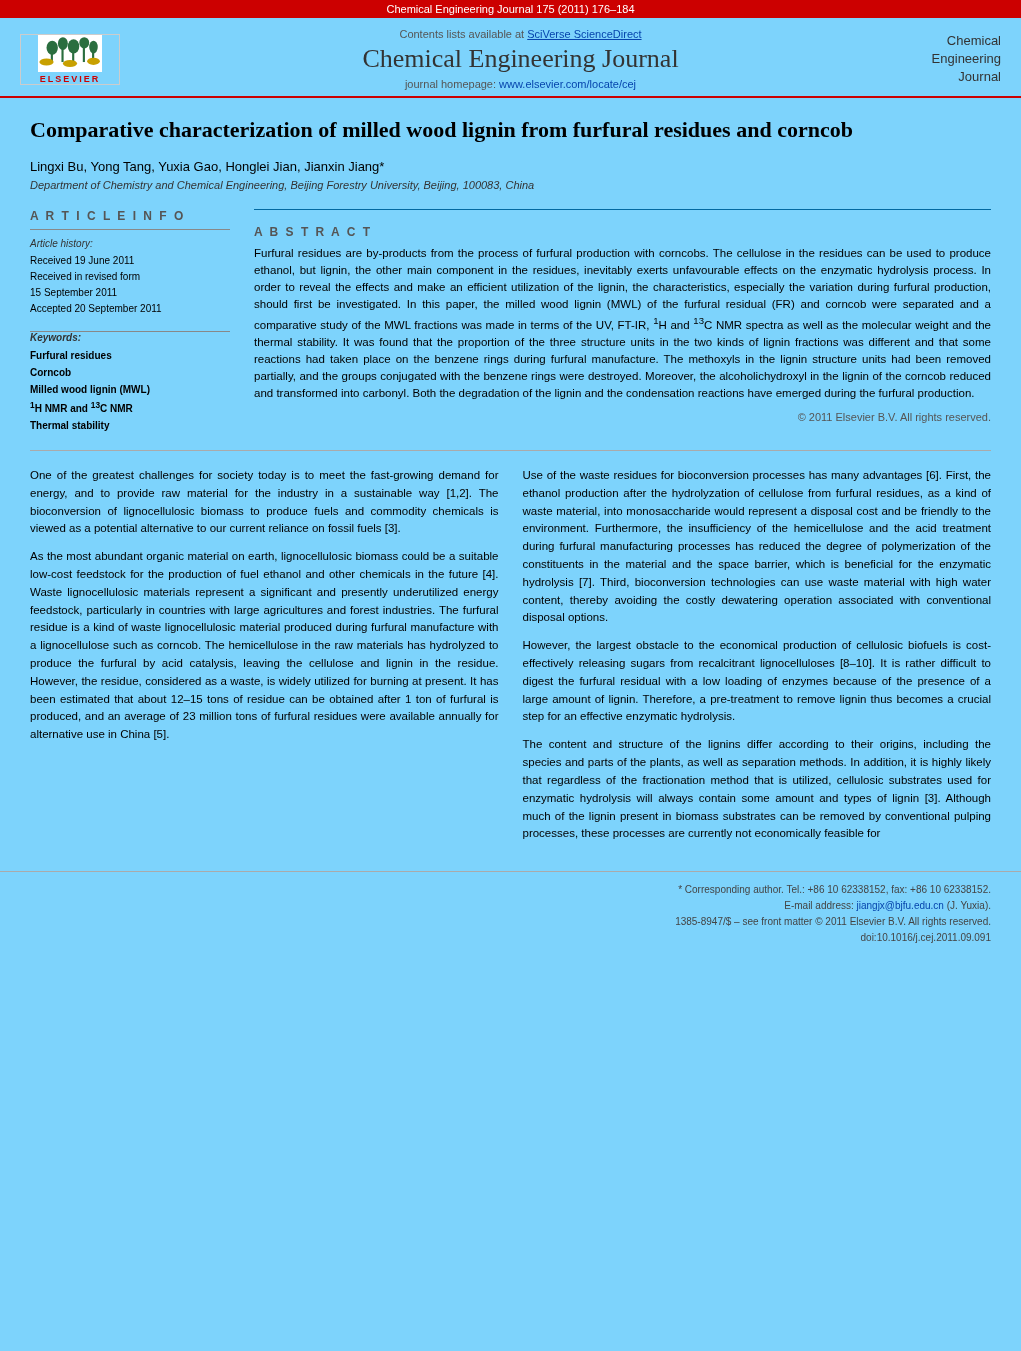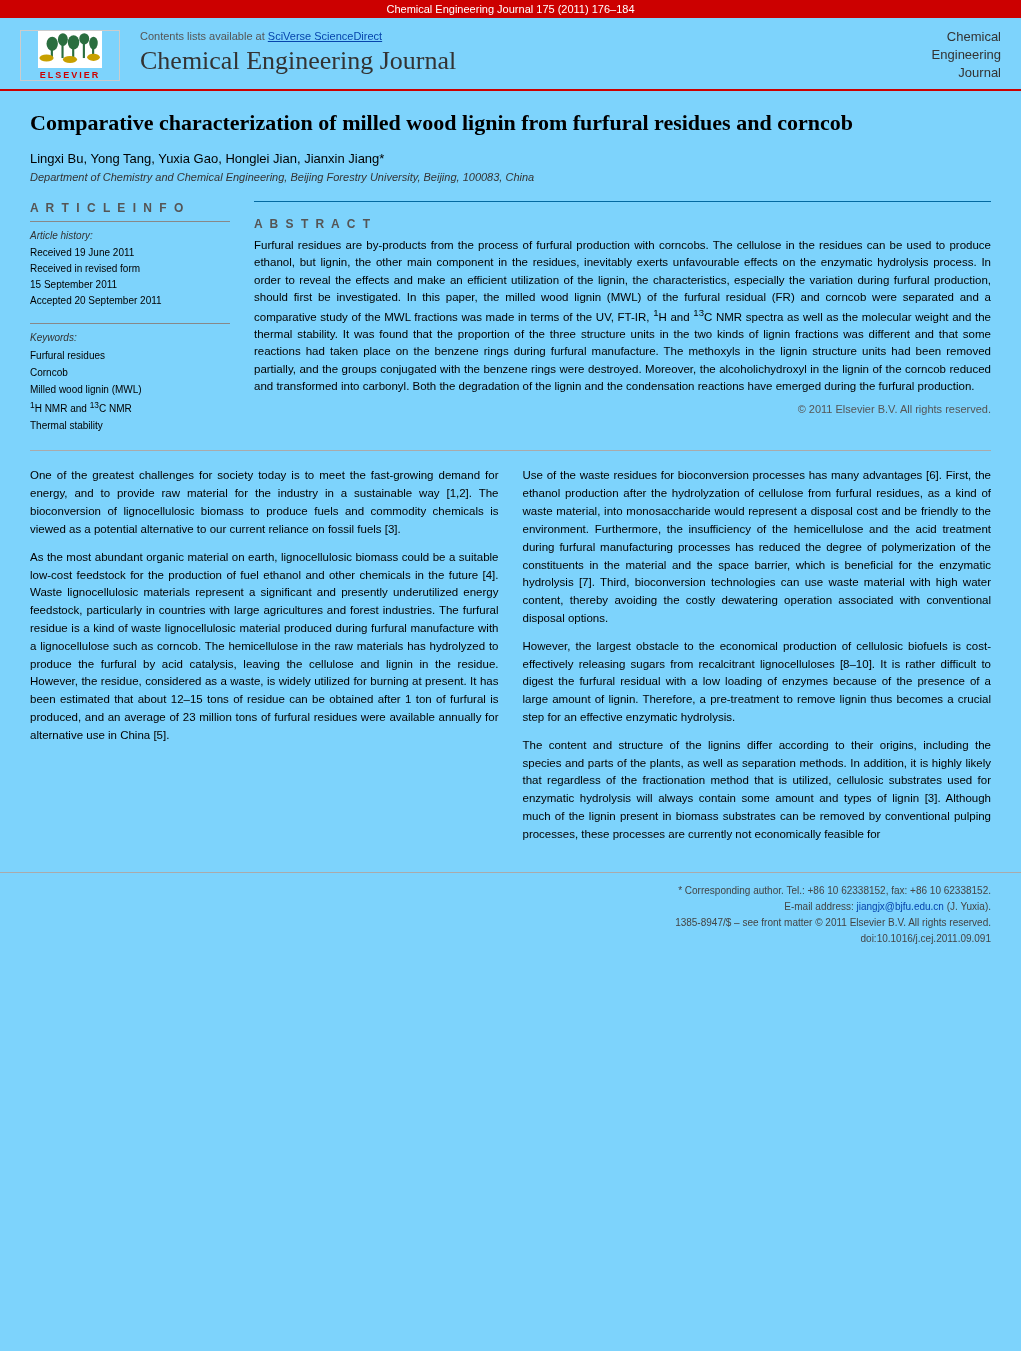--- a/index.html
+++ b/index.html
@@ -47,20 +47,21 @@
     .elsevier-text {
       font-size: 9px;
       font-family: Arial, sans-serif;
       color: #c00;
       font-weight: bold;
       letter-spacing: 2px;
       margin-top: 2px;
     }
     .header-center {
       flex: 1;
+      text-align: center;
     }
     .sciverse-link {
       font-size: 11px;
       font-family: Arial, sans-serif;
       color: #555;
       margin-bottom: 4px;
     }
     .journal-title-main {
       font-size: 26px;
       font-family: "Times New Roman", serif;
@@ -140,21 +141,21 @@
       color: #333;
     }
     .history-item {
       font-size: 10px;
       font-family: Arial, sans-serif;
       color: #000;
       line-height: 1.6;
     }
     .keywords-box {
       border-top: 1px solid #888;
-      padding-top: 8px;
+      font-weight: bold;
     }
     .keywords-label {
       font-size: 10px;
       font-style: italic;
       font-family: Arial, sans-serif;
       margin-bottom: 4px;
       color: #333;
     }
     .keyword-item {
       font-size: 10px;
@@ -269,20 +270,24 @@
       </svg>
       <div class="elsevier-text">ELSEVIER</div>
     </div>
 
     <div class="header-center">
       <div class="sciverse-link">
         <span>Contents lists available at </span>
         <span style="color:#0645ad; text-decoration:underline;">SciVerse ScienceDirect</span>
       </div>
       <div class="journal-title-main">Chemical Engineering Journal</div>
+      <div class="journal-homepage">
+        <span>journal homepage: </span>
+        <span style="color:#0645ad;">www.elsevier.com/locate/cej</span>
+      </div>
     </div>
 
     <div class="journal-title-side">
       <span>Chemical</span><br>
       <span>Engineering</span><br>
       <span>Journal</span>
     </div>
   </div>
 
   <div class="article-content">

